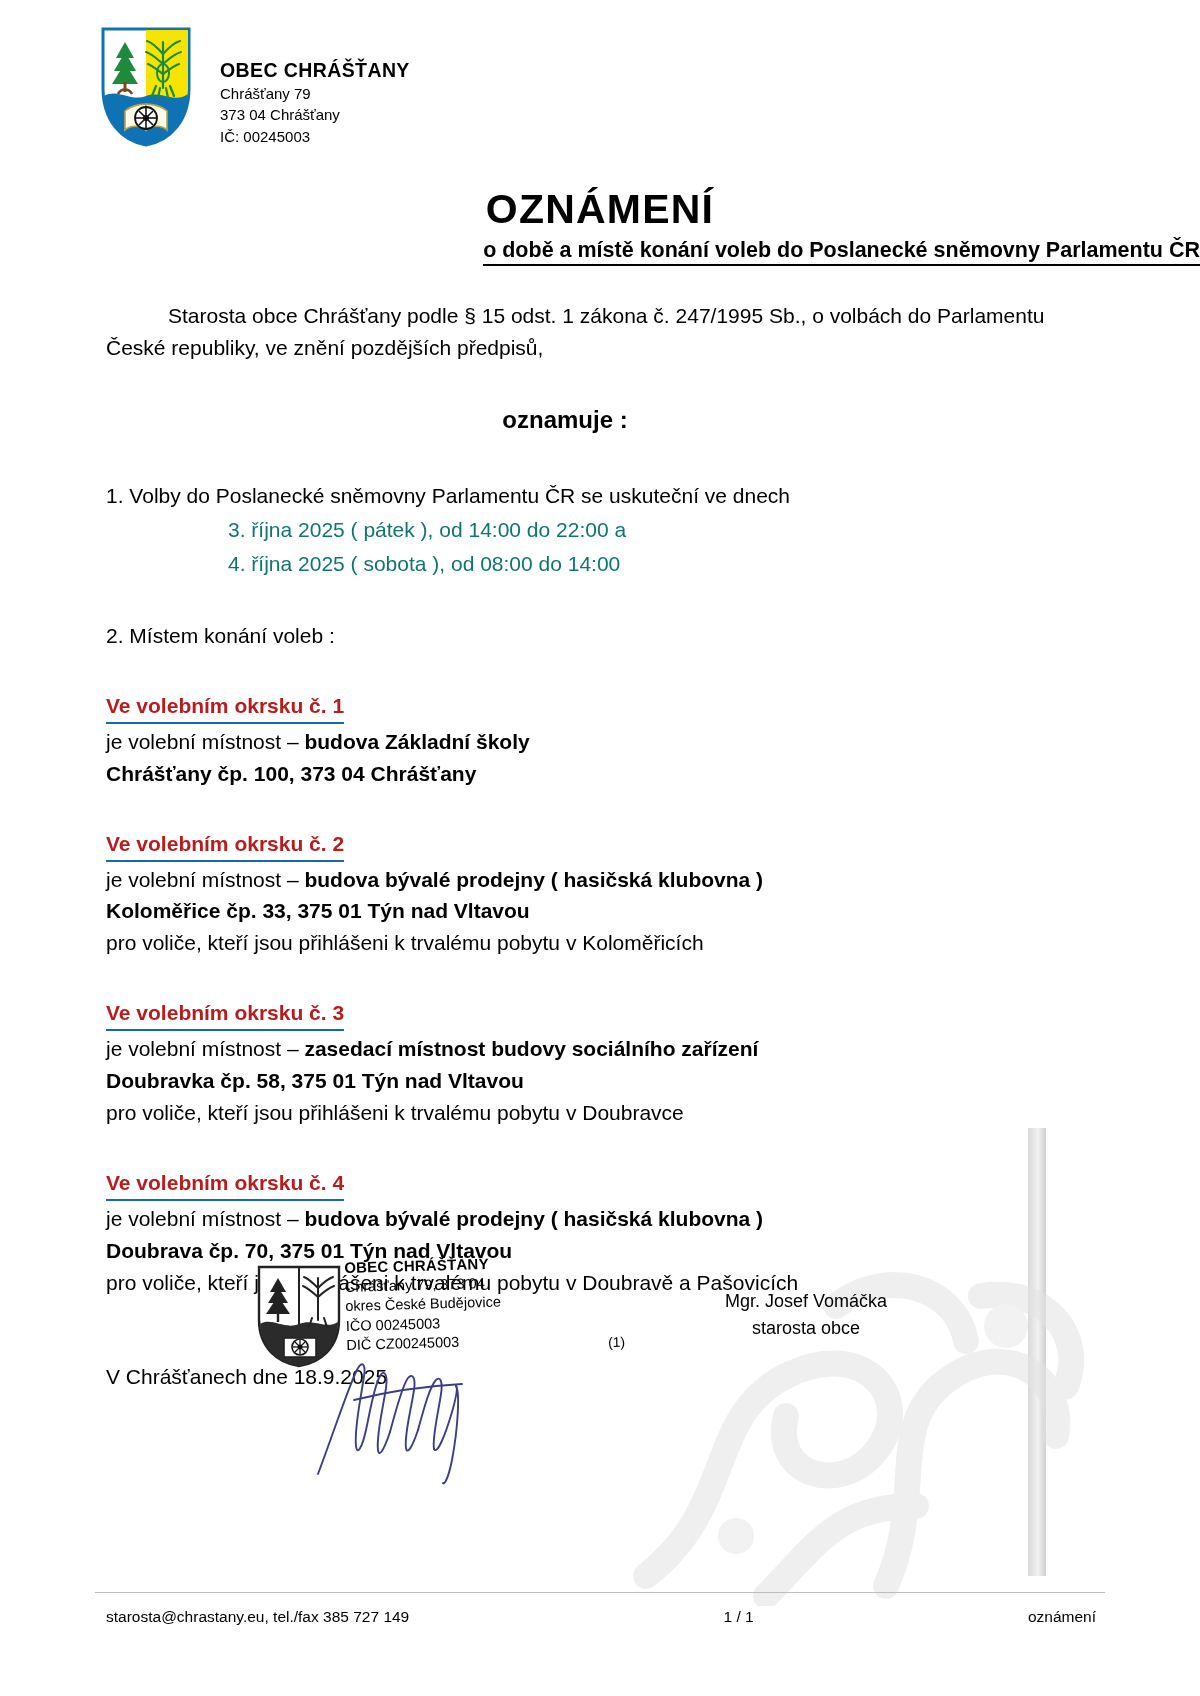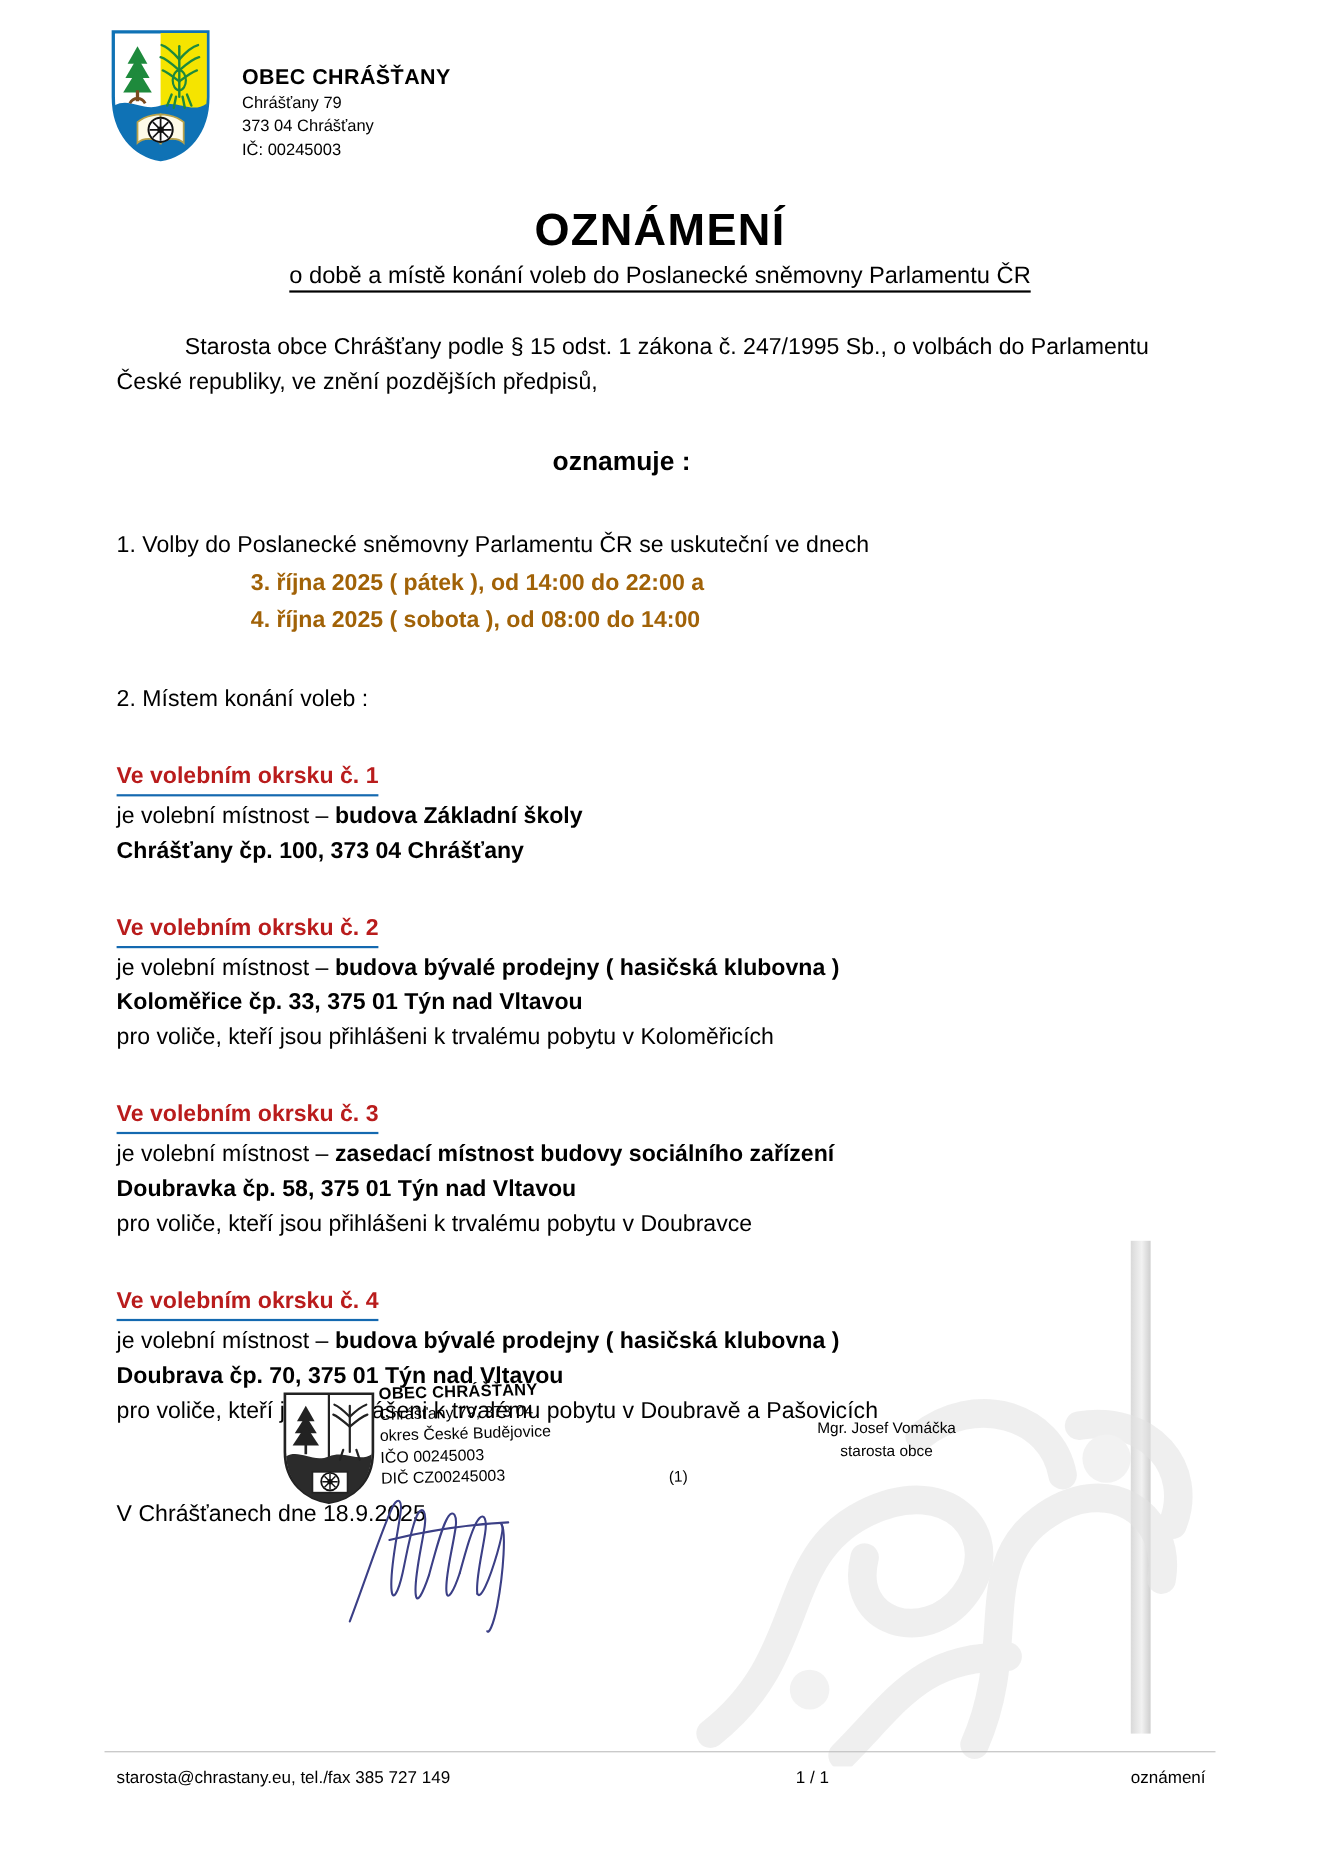--- a/index.html
+++ b/index.html
@@ -71,23 +71,23 @@
     text-align: center;
     font-size: 41px;
     font-weight: bold;
     letter-spacing: 1.2px;
   }
   .doc-subtitle {
     position: absolute;
     top: 238px;
     left: 0;
     width: 1200px;
-    text-align: center;
+    text-align: right;
     font-size: 21.5px;
-    font-weight: normal;
+    font-weight: bold;
   }
   .doc-subtitle span {
     border-bottom: 2px solid #000;
     padding-bottom: 2px;
   }
 
   
   .body-area {
     position: absolute;
     left: 106px;
@@ -99,22 +99,22 @@
   .intro { text-indent: 62px; margin: 0; }
   .announces {
     text-align: center;
     font-weight: bold;
     font-size: 24px;
     margin: 38px 0 0 0;
     padding-right: 82px;
   }
   .item-1 { margin: 42px 0 0 0; }
   .date-line {
-    color: #a16207;
-    font-weight: bold;
+    color: #0f766e;
+    font-weight: normal;
     margin: 2px 0 0 122px;
   }
   .item-2 { margin: 40px 0 0 0; }
 
   .district { margin-top: 38px; }
   .district-title {
     color: #b91c1c;
     font-weight: bold;
     display: inline-block;
     border-bottom: 2px solid #1469b0;
@@ -165,21 +165,21 @@
     top: 98px;
     width: 210px;
     height: 130px;
   }
   .signer {
     position: absolute;
     left: 500px;
     top: 30px;
     width: 400px;
     text-align: center;
-    font-size: 14px;
+    font-size: 18px;
     line-height: 1.5;
   }
 
   
   .footer-rule {
     position: absolute;
     left: 95px;
     top: 1592px;
     width: 1010px;
     height: 1px;

